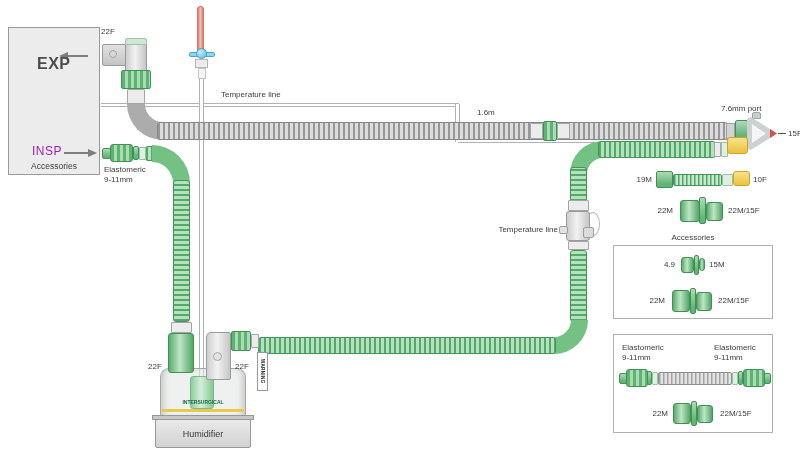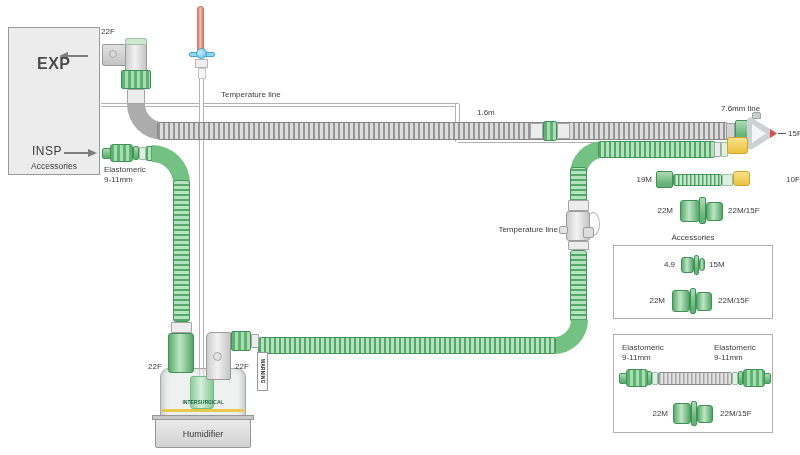--- a/index.html
+++ b/index.html
@@ -57,21 +57,21 @@
   <div class="abs" style="left:197px;top:6px;width:7px;height:46px;background:linear-gradient(90deg,#d97f72,#f6c0b6 45%,#d97f72);border:1px solid #cf7568;border-radius:3px 3px 0 0;z-index:2;"></div>
   <div class="abs" style="left:189px;top:52px;width:26px;height:5px;background:#8ed7f2;border:1px solid #49a7cd;border-radius:2px;z-index:2;"></div>
   <div class="abs" style="left:196px;top:48px;width:11px;height:11px;border-radius:50%;background:radial-gradient(circle at 35% 35%,#c8ecf9,#54bde6);border:1px solid #3d9fc4;z-index:3;"></div>
   <div class="abs" style="left:195px;top:59px;width:13px;height:9px;background:#ededed;border:1px solid #b5b5b5;z-index:2;"></div>
   <div class="abs" style="left:198px;top:68px;width:8px;height:11px;background:#f4f4f4;border:1px solid #c6c6c6;z-index:2;"></div>
 
   <div class="abs" style="left:8px;top:27px;width:92px;height:148px;background:#ececec;border:1px solid #9a9a9a;z-index:2;"></div>
   <div class="lbl" style="left:37px;top:55px;font-size:16px;color:#4c4c4c;letter-spacing:.5px;font-weight:bold;">EXP</div>
   <div class="abs" style="left:67px;top:55px;width:21px;height:2px;background:#7e7e7e;z-index:5;"></div>
   <div class="abs" style="left:59px;top:52px;width:0;height:0;border-top:4px solid transparent;border-bottom:4px solid transparent;border-right:9px solid #7e7e7e;z-index:5;"></div>
-  <div class="lbl" style="left:32px;top:145px;font-size:12px;color:#404040;letter-spacing:.5px;">INSP</div>
+  <div class="lbl" style="left:32px;top:145px;font-size:12px;color:#a21caf;letter-spacing:.5px;">INSP</div>
   <div class="abs" style="left:64px;top:152px;width:24px;height:2px;background:#7e7e7e;z-index:5;"></div>
   <div class="abs" style="left:88px;top:149px;width:0;height:0;border-top:4px solid transparent;border-bottom:4px solid transparent;border-left:9px solid #7e7e7e;z-index:5;"></div>
   <div class="lbl c" style="left:8px;top:162px;width:92px;font-size:8.5px;">Accessories</div>
 
   <div class="lbl" style="left:101px;top:27px;">22F</div>
   <div class="abs piece-gray" style="left:102px;top:44px;width:28px;height:22px;background:linear-gradient(180deg,#e2e2e2,#c4c4c4);border-radius:2px;"></div>
   <div class="abs" style="left:109px;top:50px;width:8px;height:8px;border-radius:50%;background:#d8d8d8;border:1px solid #a8a8a8;z-index:5;"></div>
   <div class="abs piece-gray" style="left:125px;top:38px;width:22px;height:36px;border-radius:3px 3px 0 0;z-index:4;"></div>
   <div class="abs" style="left:125px;top:38px;width:22px;height:7px;background:#cfe8d2;border:1px solid #9dc4a4;border-radius:3px 3px 0 0;z-index:5;"></div>
   <div class="abs conn-green-rib" style="left:121px;top:70px;width:30px;height:19px;z-index:5;"></div>
@@ -82,21 +82,21 @@
   <div class="abs conn-white" style="left:530px;top:123px;width:13px;height:16px;"></div>
   <div class="abs conn-green-rib" style="left:543px;top:121px;width:14px;height:20px;"></div>
   <div class="abs conn-white" style="left:557px;top:123px;width:13px;height:16px;"></div>
   <div class="abs" style="left:726px;top:123px;width:9px;height:16px;background:#d2d2d2;border:1px solid #a0a0a0;z-index:4;"></div>
   <div class="abs conn-green" style="left:735px;top:120px;width:13px;height:20px;"></div>
 
   <div class="abs" style="left:752px;top:112px;width:9px;height:7px;background:#c8cdcd;border:1px solid #9fa5a5;border-radius:2px 2px 0 0;z-index:3;"></div>
   <div class="abs" style="left:747px;top:117px;width:27px;height:33px;background:#ccd1d1;clip-path:polygon(0 6%,14% 0,100% 44%,100% 56%,14% 100%,0 94%);z-index:4;"></div>
   <div class="abs" style="left:752px;top:124px;width:14px;height:19px;background:#f3f6f6;clip-path:polygon(0 0,100% 50%,0 100%);z-index:5;"></div>
   <div class="abs" style="left:770px;top:129px;width:7px;height:9px;background:#d4504a;clip-path:polygon(0 0,100% 50%,0 100%);z-index:5;"></div>
-  <div class="lbl" style="left:721px;top:104px;">7.6mm line</div>
+  <div class="lbl" style="left:721px;top:104px;">7.6mm port</div>
   <div class="abs" style="left:778px;top:133px;width:8px;height:1px;background:#555;z-index:6;"></div>
   <div class="lbl" style="left:788px;top:129px;">15F</div>
 
   <div class="lbl" style="left:221px;top:90px;">Temperature line</div>
   <div class="lbl" style="left:477px;top:108px;">1.6m</div>
 
   <div class="abs bend bend-green-tl" style="left:570px;top:141px;width:33px;height:33px;"></div>
   <div class="abs tube-green-h" style="left:598px;top:141px;width:118px;height:17px;"></div>
   <div class="abs conn-white" style="left:714px;top:142px;width:7px;height:15px;"></div>
   <div class="abs conn-pale" style="left:721px;top:142px;width:7px;height:15px;"></div>
@@ -143,21 +143,21 @@
   <div class="lbl" style="left:235px;top:362px;">22F</div>
   <div class="abs" style="left:257px;top:352px;width:11px;height:39px;background:#fff;border:1px solid #999;z-index:5;display:flex;align-items:center;justify-content:center;">
     <span style="writing-mode:vertical-rl;font-size:4.5px;letter-spacing:.4px;color:#222;font-weight:bold;">WARNING</span>
   </div>
 
   <div class="lbl r" style="left:628px;top:175px;width:24px;">19M</div>
   <div class="abs conn-green" style="left:656px;top:171px;width:17px;height:17px;"></div>
   <div class="abs tube-small-green" style="left:673px;top:174px;width:49px;height:12px;"></div>
   <div class="abs conn-pale" style="left:722px;top:174px;width:11px;height:12px;"></div>
   <div class="abs conn-yellow" style="left:733px;top:171px;width:17px;height:15px;"></div>
-  <div class="lbl" style="left:786px;top:175px;">10F</div>
+  <div class="lbl" style="left:753px;top:175px;">10F</div>
 
   <div class="lbl r" style="left:648px;top:206px;width:25px;">22M</div>
   <div class="abs conn-green-cyl" style="left:680px;top:200px;width:20px;height:22px;"></div>
   <div class="abs conn-green" style="left:699px;top:197px;width:7px;height:27px;"></div>
   <div class="abs conn-green-cyl" style="left:706px;top:202px;width:17px;height:19px;"></div>
   <div class="lbl" style="left:728px;top:206px;">22M/15F</div>
 
   <div class="lbl c" style="left:660px;top:233px;width:66px;text-align:center;">Accessories</div>
   <div class="abs boxline" style="left:613px;top:245px;width:160px;height:74px;"></div>
   <div class="lbl r" style="left:655px;top:260px;width:20px;z-index:6;">4.9</div>

